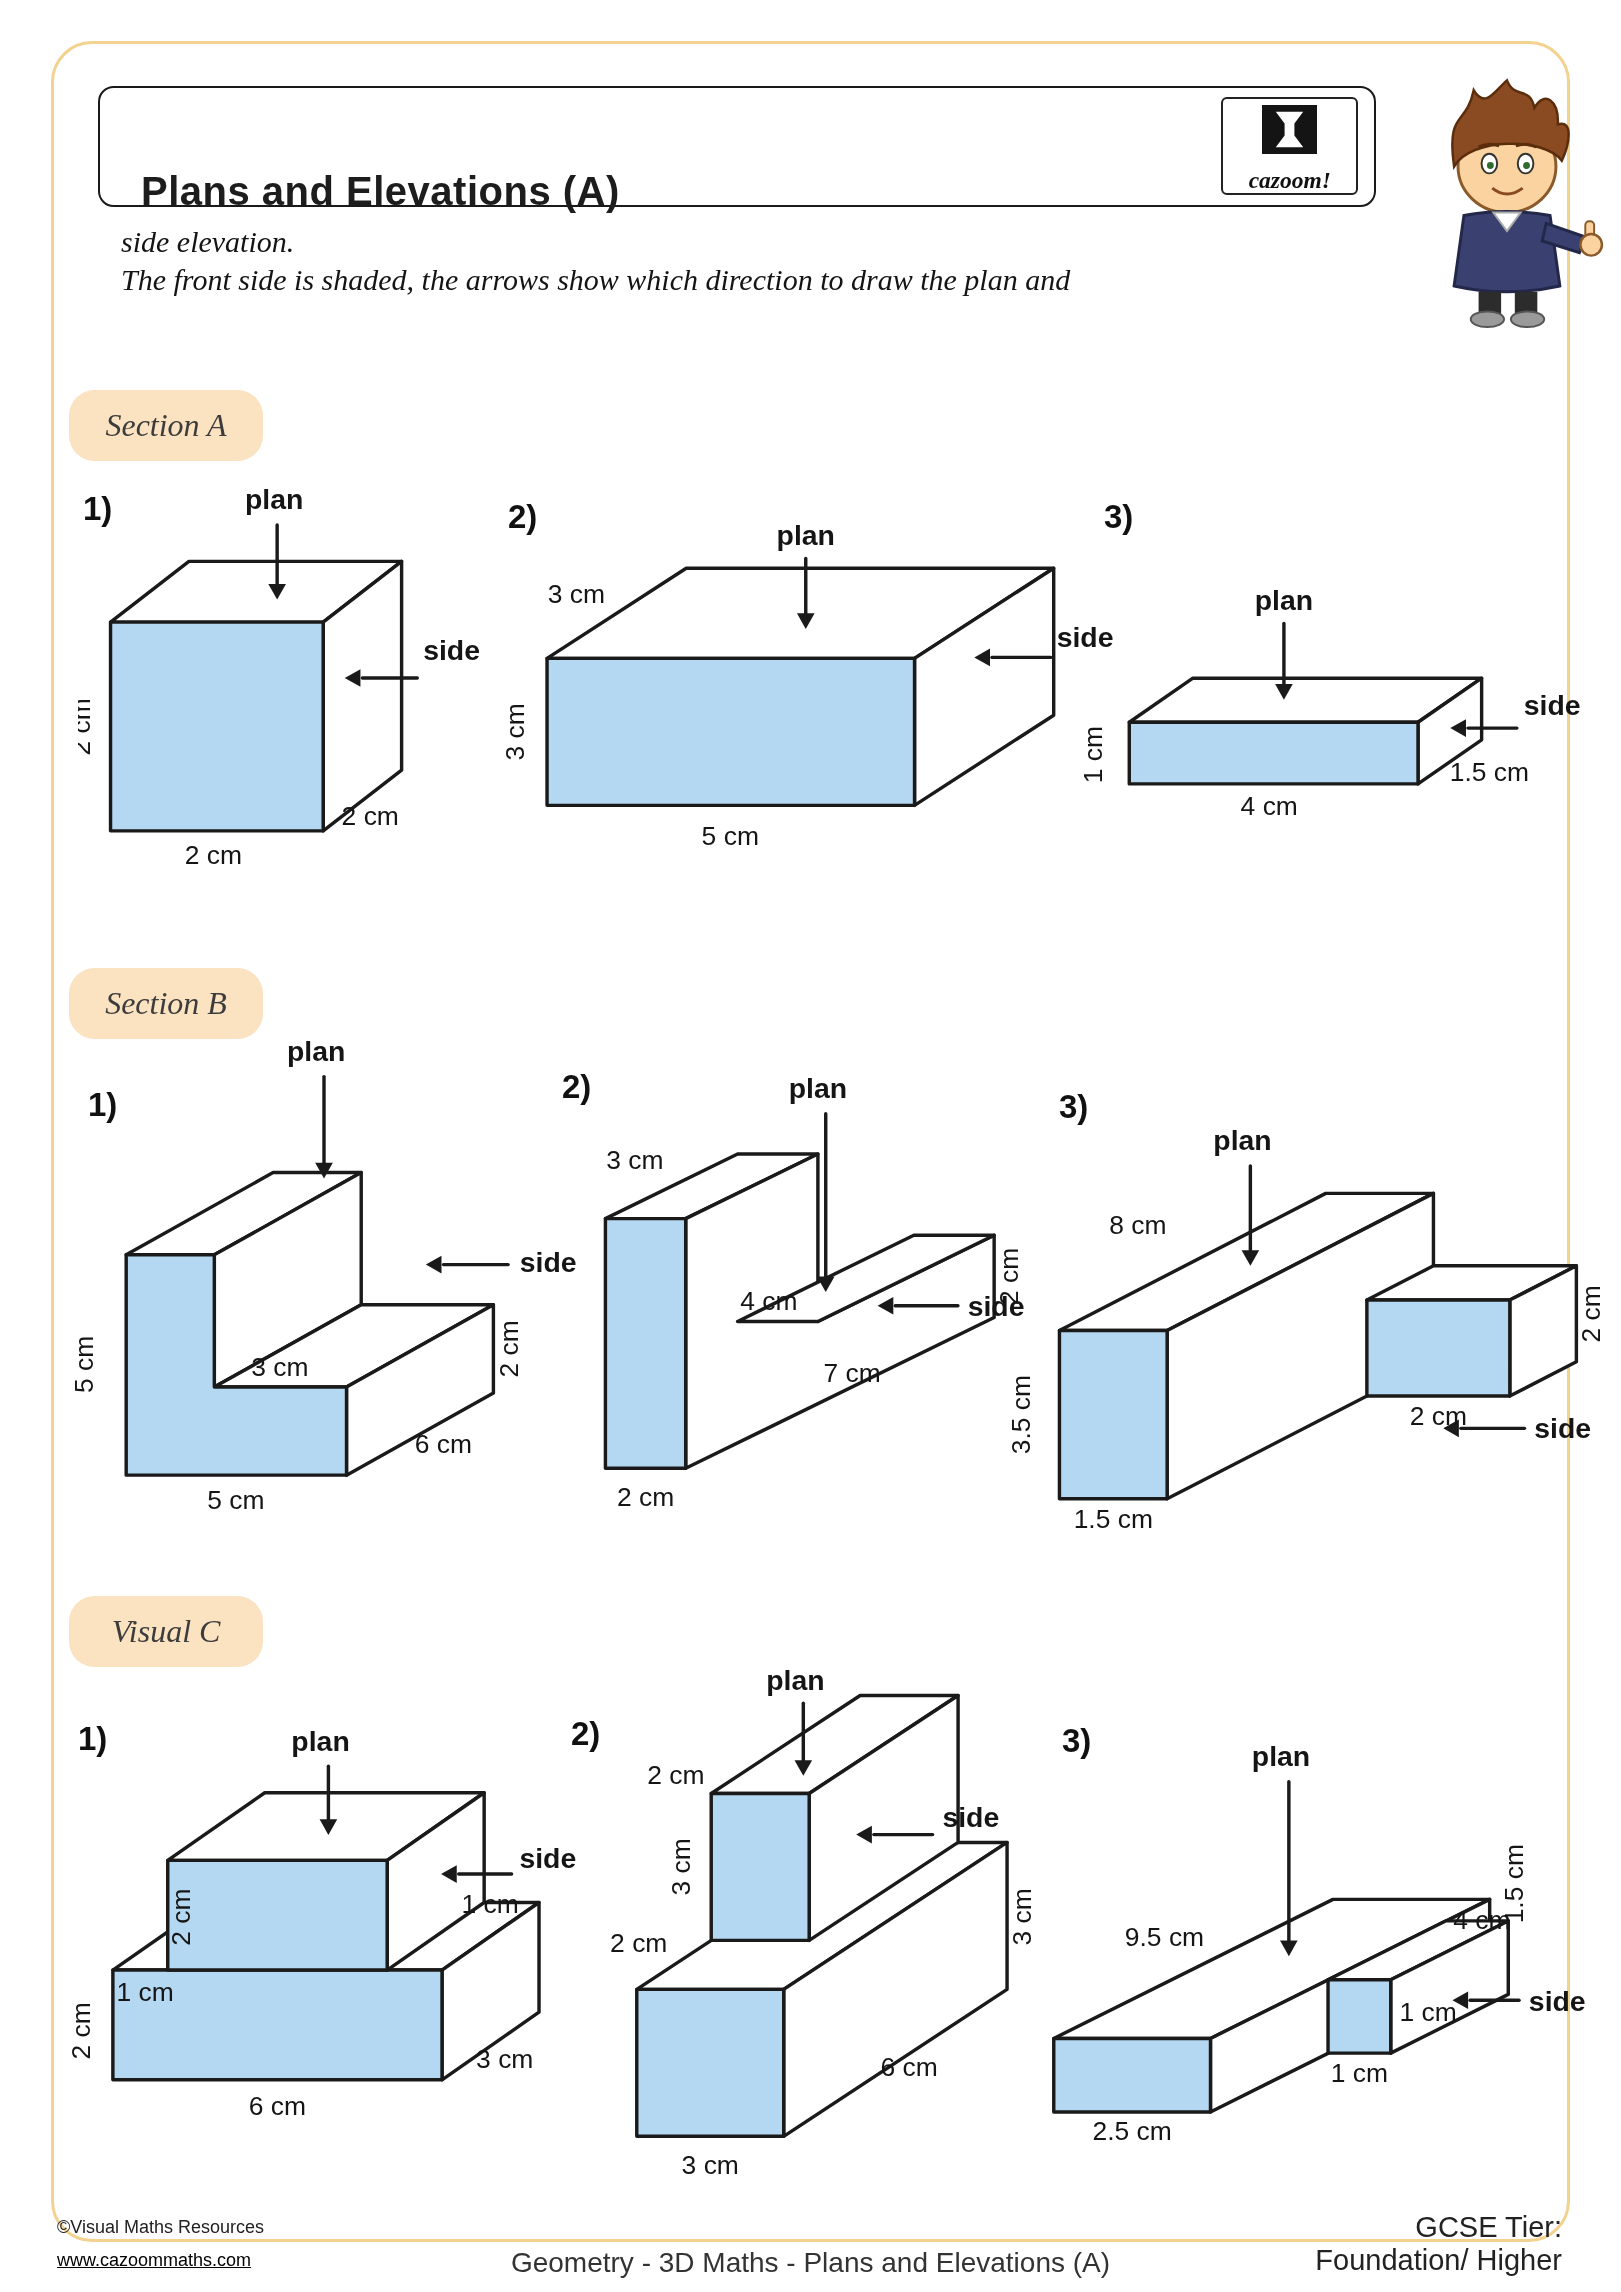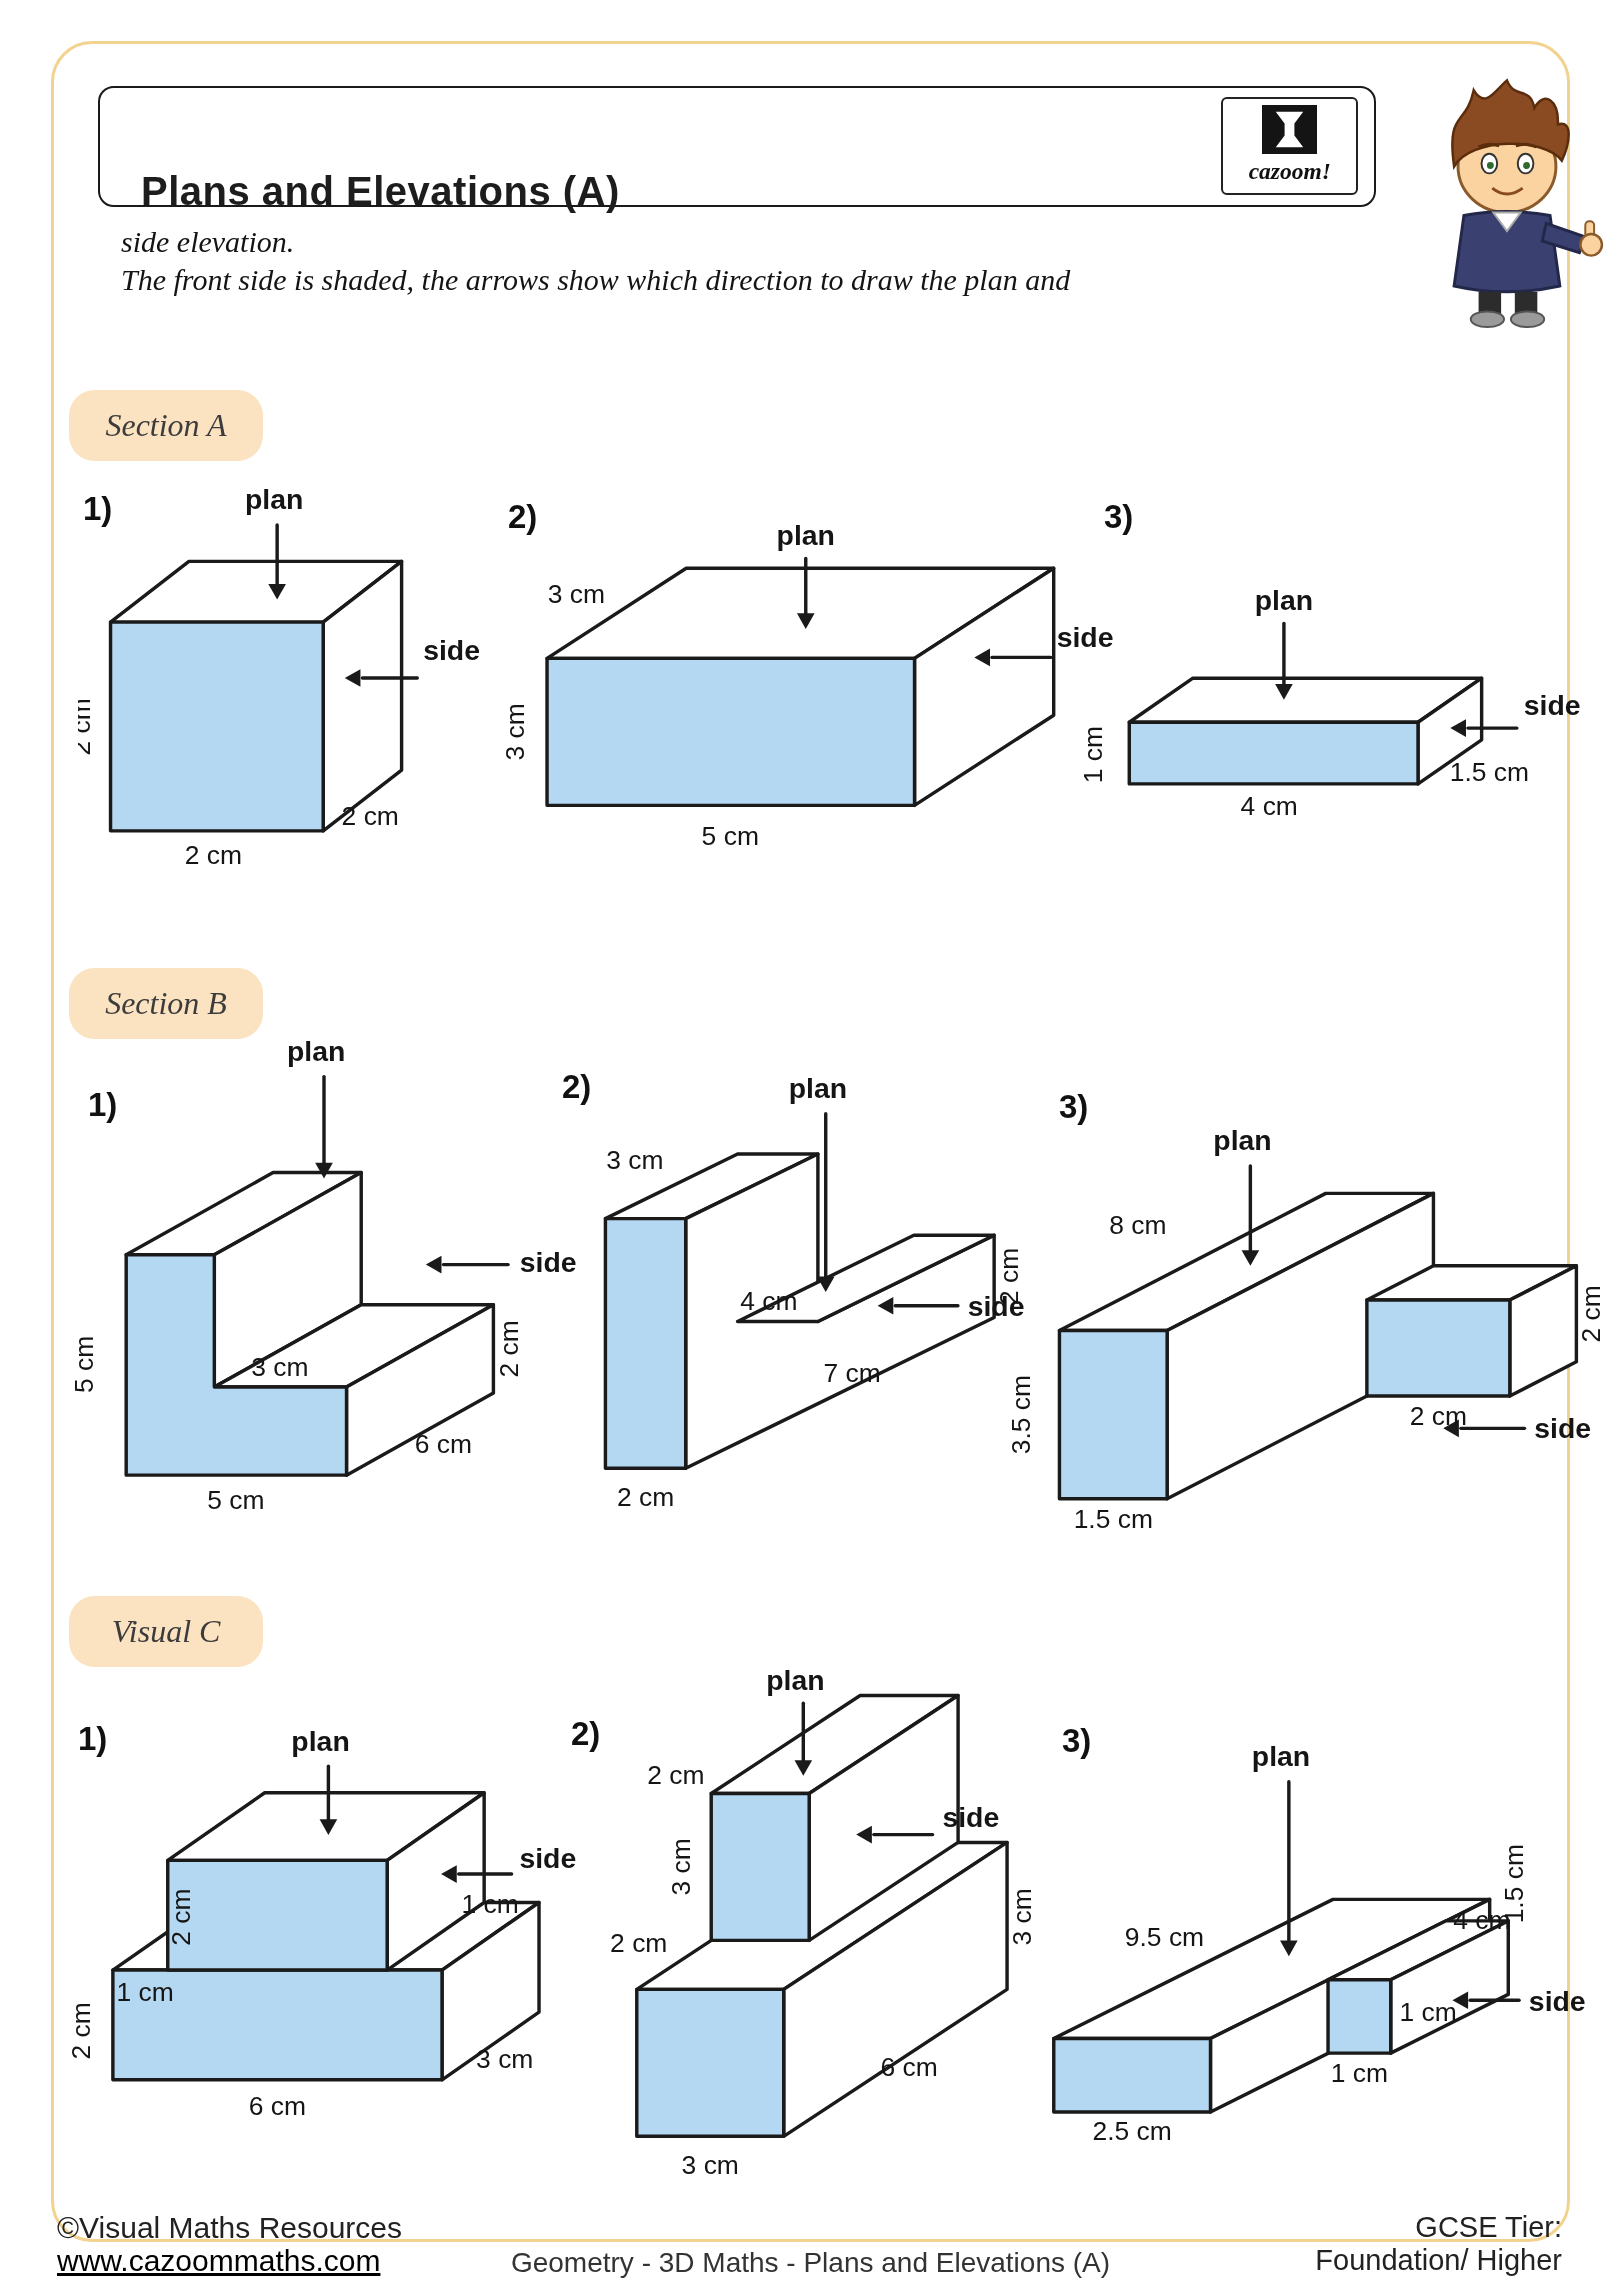--- a/index.html
+++ b/index.html
@@ -9,37 +9,37 @@
         border:3.9px solid #f2d28e;border-radius:41px;}
   .header-box{position:absolute;left:98px;top:86px;width:1274px;height:117px;
         border:2.9px solid #1a1a1a;border-radius:15.7px;background:#fff;}
   .page-title{position:absolute;left:41px;top:50%;transform:translateY(-50%);
         font-size:40px;font-weight:bold;color:#1d1d1d;letter-spacing:0.5px;margin-top:44px;}
   .logo{position:absolute;right:15.7px;top:8.8px;width:137px;height:98px;display:flex;
         flex-direction:column;align-items:center;border:2px solid #222;border-radius:5.9px;
         background:#fff;padding-top:5.9px;box-sizing:border-box;}
   .logo-mark{width:55px;height:49px;background:#141414;display:flex;align-items:center;justify-content:center;}
   .logo-text{font-family:"Liberation Serif",serif;font-style:italic;font-weight:bold;
-        font-size:23.5px;color:#111;margin-top:4px;}
+        font-size:23.5px;color:#111;margin-top:13px;}
   .instructions{position:absolute;left:121px;top:223px;width:1245px;
         font-family:"Liberation Serif",serif;font-style:italic;font-size:30px;
         line-height:38px;color:#141414;}
   .badge{position:absolute;left:69px;width:194px;height:71px;background:#fbe2c0;
         border-radius:25.5px;display:flex;align-items:center;justify-content:center;
         font-family:"Liberation Serif",serif;font-style:italic;font-weight:normal;
         font-size:32px;color:#3c3c3c;}
   .fig-number{position:absolute;font-size:33px;font-weight:bold;color:#111;}
   .fig{position:absolute;}
   svg text{font-family:"Liberation Sans",sans-serif;font-size:27px;fill:#151515;}
   svg .dirlab{font-weight:bold;font-size:29px;}
   .f{fill:#ffffff;stroke:#1a1a1a;stroke-width:3.5;stroke-linejoin:round;}
   .sh{stroke:#1a1a1a;stroke-width:3.5;stroke-linejoin:round;}
   .al{stroke:#1a1a1a;stroke-width:3.5;stroke-linecap:round;}
   .ah{fill:#1a1a1a;stroke:none;}
-  .footer-left{position:absolute;left:57px;top:2211px;font-size:30px;color:#222;line-height:33px;}
+  .footer-left{position:absolute;left:57px;top:2211px;font-size:18px;color:#222;line-height:33px;}
   .website{color:#000000;text-decoration:underline;cursor:pointer;}
   .footer-center{position:absolute;left:294px;right:294px;top:2247px;text-align:center;font-size:28px;color:#333;}
   .footer-right{position:absolute;right:59px;top:2211px;font-size:29px;color:#222;line-height:33px;text-align:right;}
 </style>
 </head>
 <body>
 
 <div class="page">
   <div class="page-border"></div>
 

